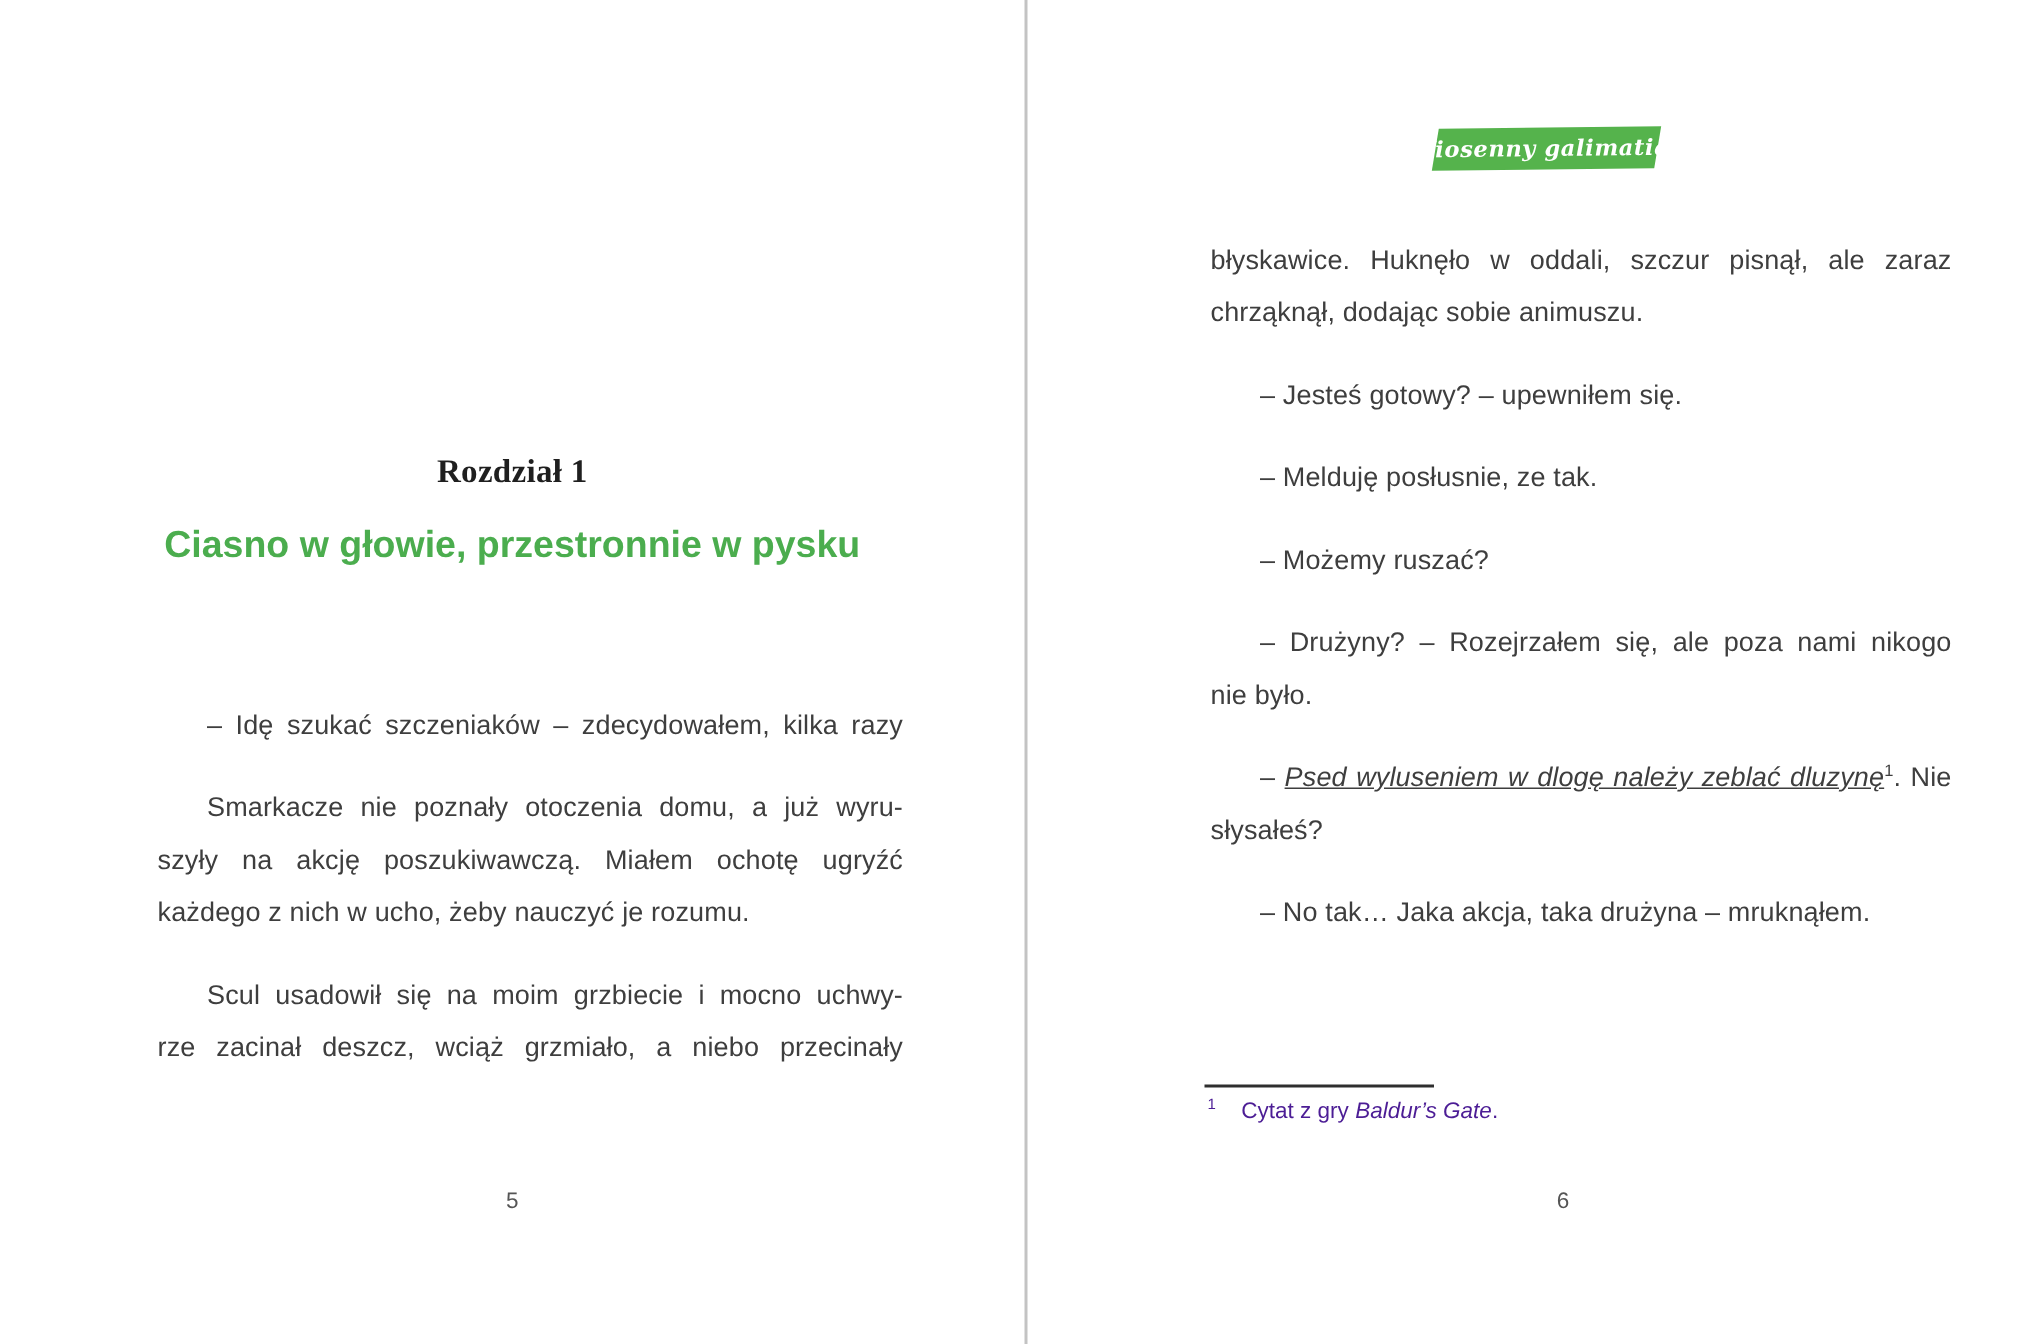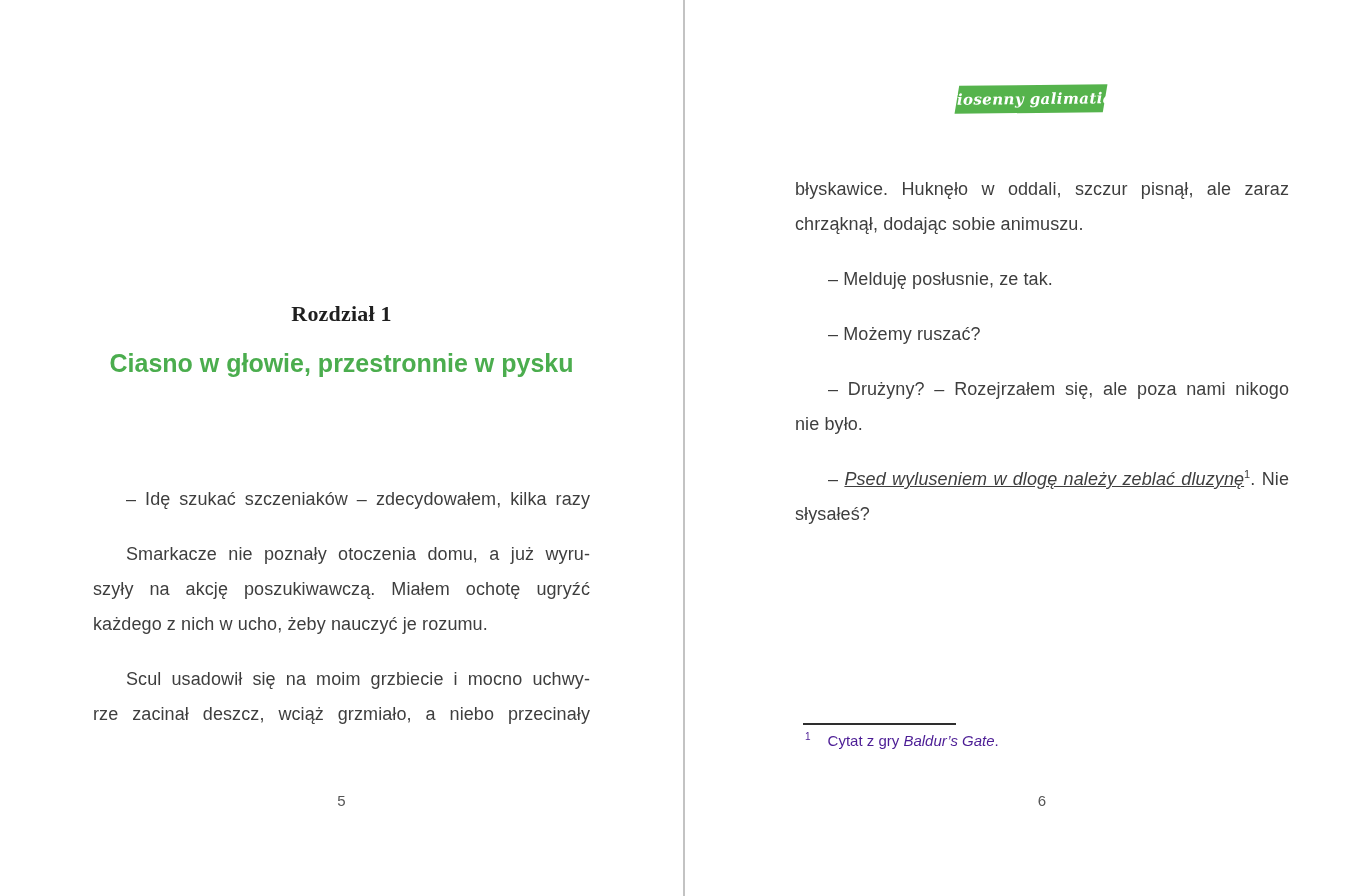--- a/index.html
+++ b/index.html
@@ -27,21 +27,21 @@
     font-family: "Liberation Serif", serif;
     font-weight: 700; font-size: 22px; color: #1f1f1f;
     letter-spacing: 0.2px;
   }
   .chapter-title {
     position: absolute; top: 349px; left: 0; width: 100%;
     text-align: center;
     font-size: 25px; font-weight: 700; color: #4bad4e;
   }
 
-  .paras { position: absolute; left: 0; width: 100%; margin-top: 16px; }
+  .paras { position: absolute; left: 12px; width: 100%; }
   .paras-left  { top: 466px; }
   .paras-right { top: 156px; }
 
   .para { margin-bottom: 20px; }
   .ln {
     height: 35px; line-height: 35px;
     font-size: 18px; color: #3e3e3e;
     letter-spacing: 0.1px;
   }
   .j   { text-align: justify; text-align-last: justify; }
@@ -122,33 +122,39 @@
     <div class="badge">
       <span class="badge-text">Wiosenny galimatias</span>
     </div>
 
     <div class="paras paras-right">
       <div class="para">
         <div class="ln j">błyskawice. Huknęło w oddali, szczur pisnął, ale zaraz</div>
         <div class="ln">chrząknął, dodając sobie animuszu.</div>
       </div>
       <div class="para">
+        <div class="ln ind">– Jesteś gotowy? – upewniłem się.</div>
+      </div>
+      <div class="para">
         <div class="ln ind">– Melduję posłusnie, ze tak.</div>
       </div>
       <div class="para">
         <div class="ln ind">– Możemy ruszać?</div>
       </div>
       <div class="para">
         <div class="ln j ind">– Drużyny? – Rozejrzałem się, ale poza nami nikogo</div>
         <div class="ln">nie było.</div>
       </div>
       <div class="para">
         <div class="ln j ind"><span>– </span><i>Psed wyluseniem w dlogę należy zeblać dluzynę</i><sup>1</sup><span>. Nie</span></div>
         <div class="ln">słysałeś?</div>
       </div>
+      <div class="para">
+        <div class="ln ind">– No tak… Jaka akcja, taka drużyna – mruknąłem.</div>
+      </div>
     </div>
 
     <div class="footnote-rule"></div>
 
     <div class="footnote"><sup>1</sup><span>Cytat z gry </span><i>Baldur’s Gate</i><span>.</span></div>
 
     <div class="page-number">6</div>
   </div>
 
 </div>

